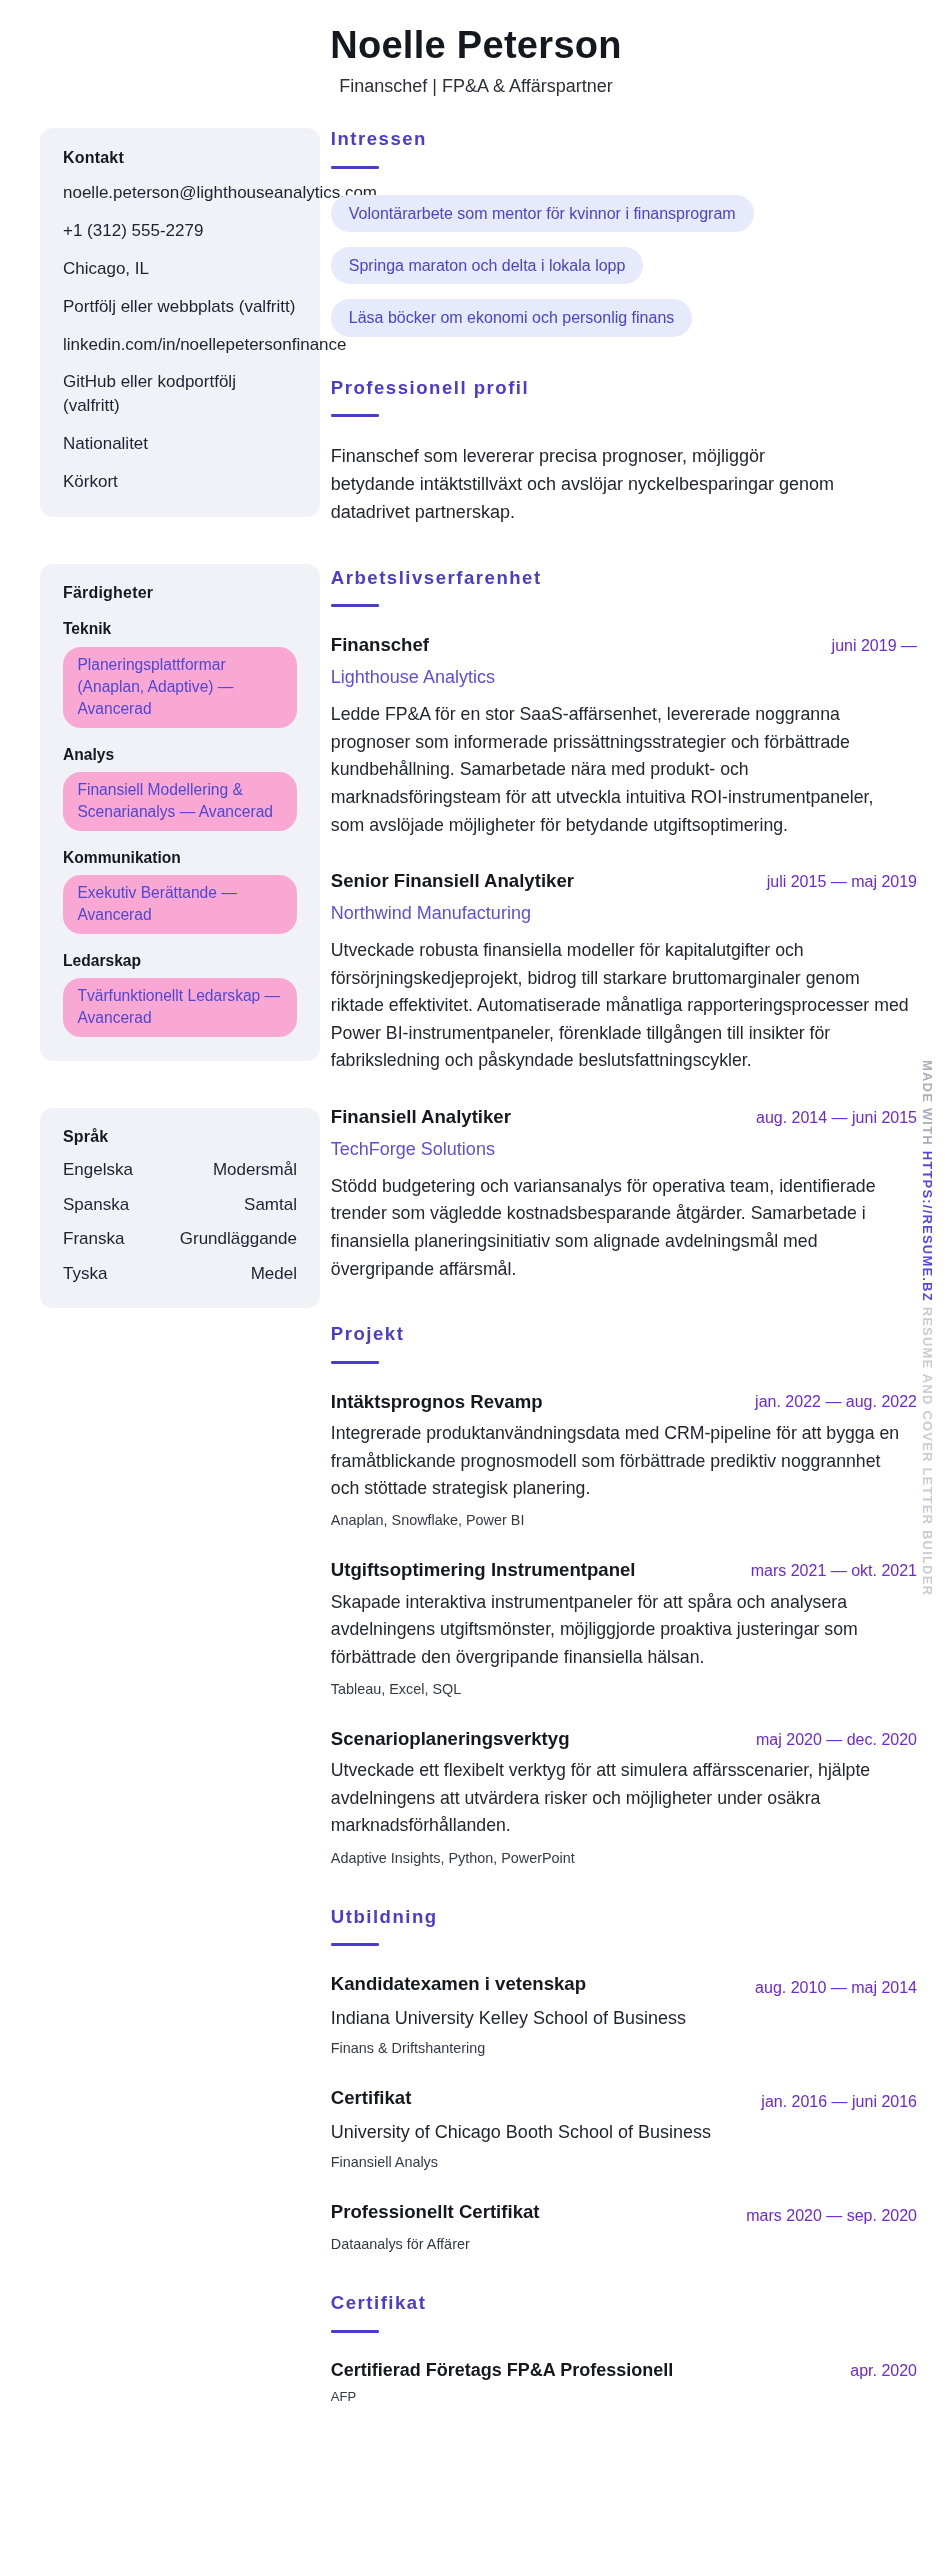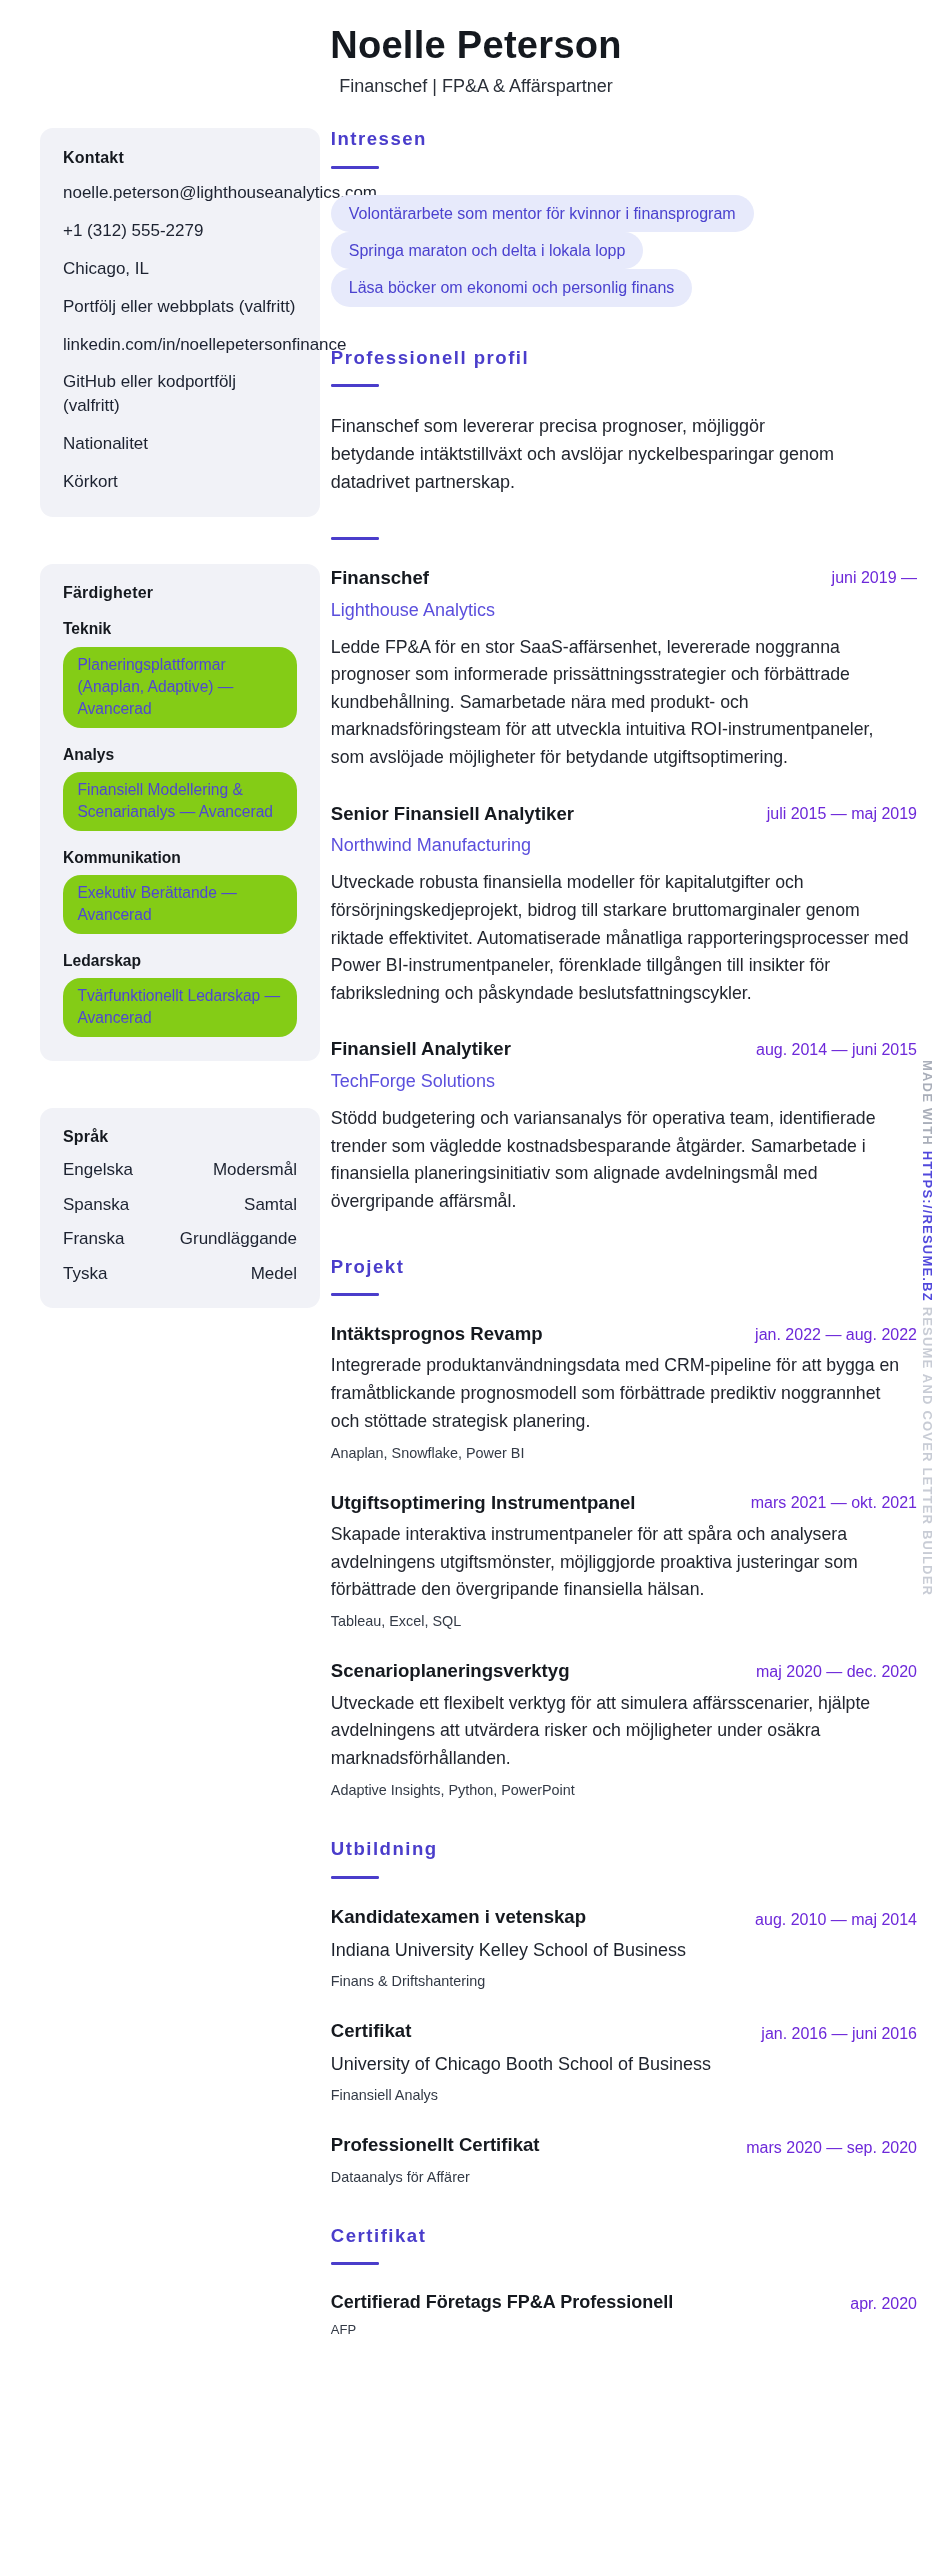--- a/index.html
+++ b/index.html
@@ -15,31 +15,31 @@
   .layout{display:flex;align-items:flex-start;padding:31px 35px 0 40px;gap:10.8px;}
   .sidebar{width:280px;flex:0 0 280px;}
   .main{flex:1 1 auto;min-width:0;position:relative;}
 
   
   .card{background:#f1f2f7;border-radius:13px;padding:20.4px 23px 24px 23px;margin-bottom:47px;}
   .card-heading{font-size:16px;font-weight:bold;color:#15191f;letter-spacing:0.2px;}
   .contact-item{font-size:17px;color:#1c2230;margin-top:14.4px;line-height:1.38;}
   .nowrap{white-space:nowrap;}
   .skill-group-label{font-size:15.6px;font-weight:bold;color:#15191f;margin-top:18px;}
-  .skill-pill{display:inline-block;background:#84cc16;color:#4f47d2;font-size:15.6px;line-height:1.42;
+  .skill-pill{display:inline-block;background:#f9a8d4;color:#4f47d2;font-size:15.6px;line-height:1.42;
     border-radius:18px;padding:7.2px 14.4px;margin-top:8.4px;max-width:100%;box-sizing:border-box;}
   .lang-row{display:flex;justify-content:space-between;font-size:17px;color:#1c2230;margin-top:14.4px;}
 
   
   .section{margin-bottom:40px;}
   .section-heading{font-size:18.6px;font-weight:bold;color:#4a3dcb;letter-spacing:1.5px;}
   .heading-bar{width:48px;height:3px;background:#4a3dcb;border-radius:1.2px;margin-top:15.6px;}
   .section-body{margin-top:26px;}
 
-  .pill-list{display:flex;flex-direction:column;align-items:flex-start;gap:0;}
+  .pill-list{display:flex;flex-direction:column;align-items:flex-start;gap:15px;}
   .interest-pill{background:#e7eafb;color:#4b42cf;font-size:16px;border-radius:26px;
     padding:9.6px 18px;white-space:nowrap;}
 
   .profile-text{font-size:18px;line-height:1.55;color:#22262f;max-width:504px;}
 
   .entry{margin-bottom:30px;}
   .entry-head{display:flex;justify-content:space-between;align-items:flex-start;}
   .entry-title{font-size:18.6px;font-weight:bold;color:#15191f;line-height:1.3;min-width:0;}
   .entry-date{font-size:16px;color:#6d28d9;margin-top:3.6px;margin-left:12px;flex-shrink:0;white-space:nowrap;}
   .edu-date{white-space:normal;flex:0 1 auto;flex-shrink:1;text-align:left;line-height:1.5;}
@@ -133,20 +133,21 @@
         </div>
       </div>
 
       <div class="section">
         <div class="section-heading">Professionell profil</div>
         <div class="heading-bar"></div>
         <div class="section-body profile-text">Finanschef som levererar precisa prognoser, möjliggör betydande intäktstillväxt och avslöjar nyckelbesparingar genom datadrivet partnerskap.</div>
       </div>
 
       <div class="section">
+        <div class="section-heading">Arbetslivserfarenhet</div>
         <div class="heading-bar"></div>
         <div class="section-body">
 
           <div class="entry">
             <div class="entry-head">
               <div class="entry-title">Finanschef</div>
               <div class="entry-date">juni 2019 —</div>
             </div>
             <div class="company">Lighthouse Analytics</div>
             <div class="entry-desc">Ledde FP&amp;A för en stor SaaS-affärsenhet, levererade noggranna prognoser som informerade prissättningsstrategier och förbättrade kundbehållning. Samarbetade nära med produkt- och marknadsföringsteam för att utveckla intuitiva ROI-instrumentpaneler, som avslöjade möjligheter för betydande utgiftsoptimering.</div>

